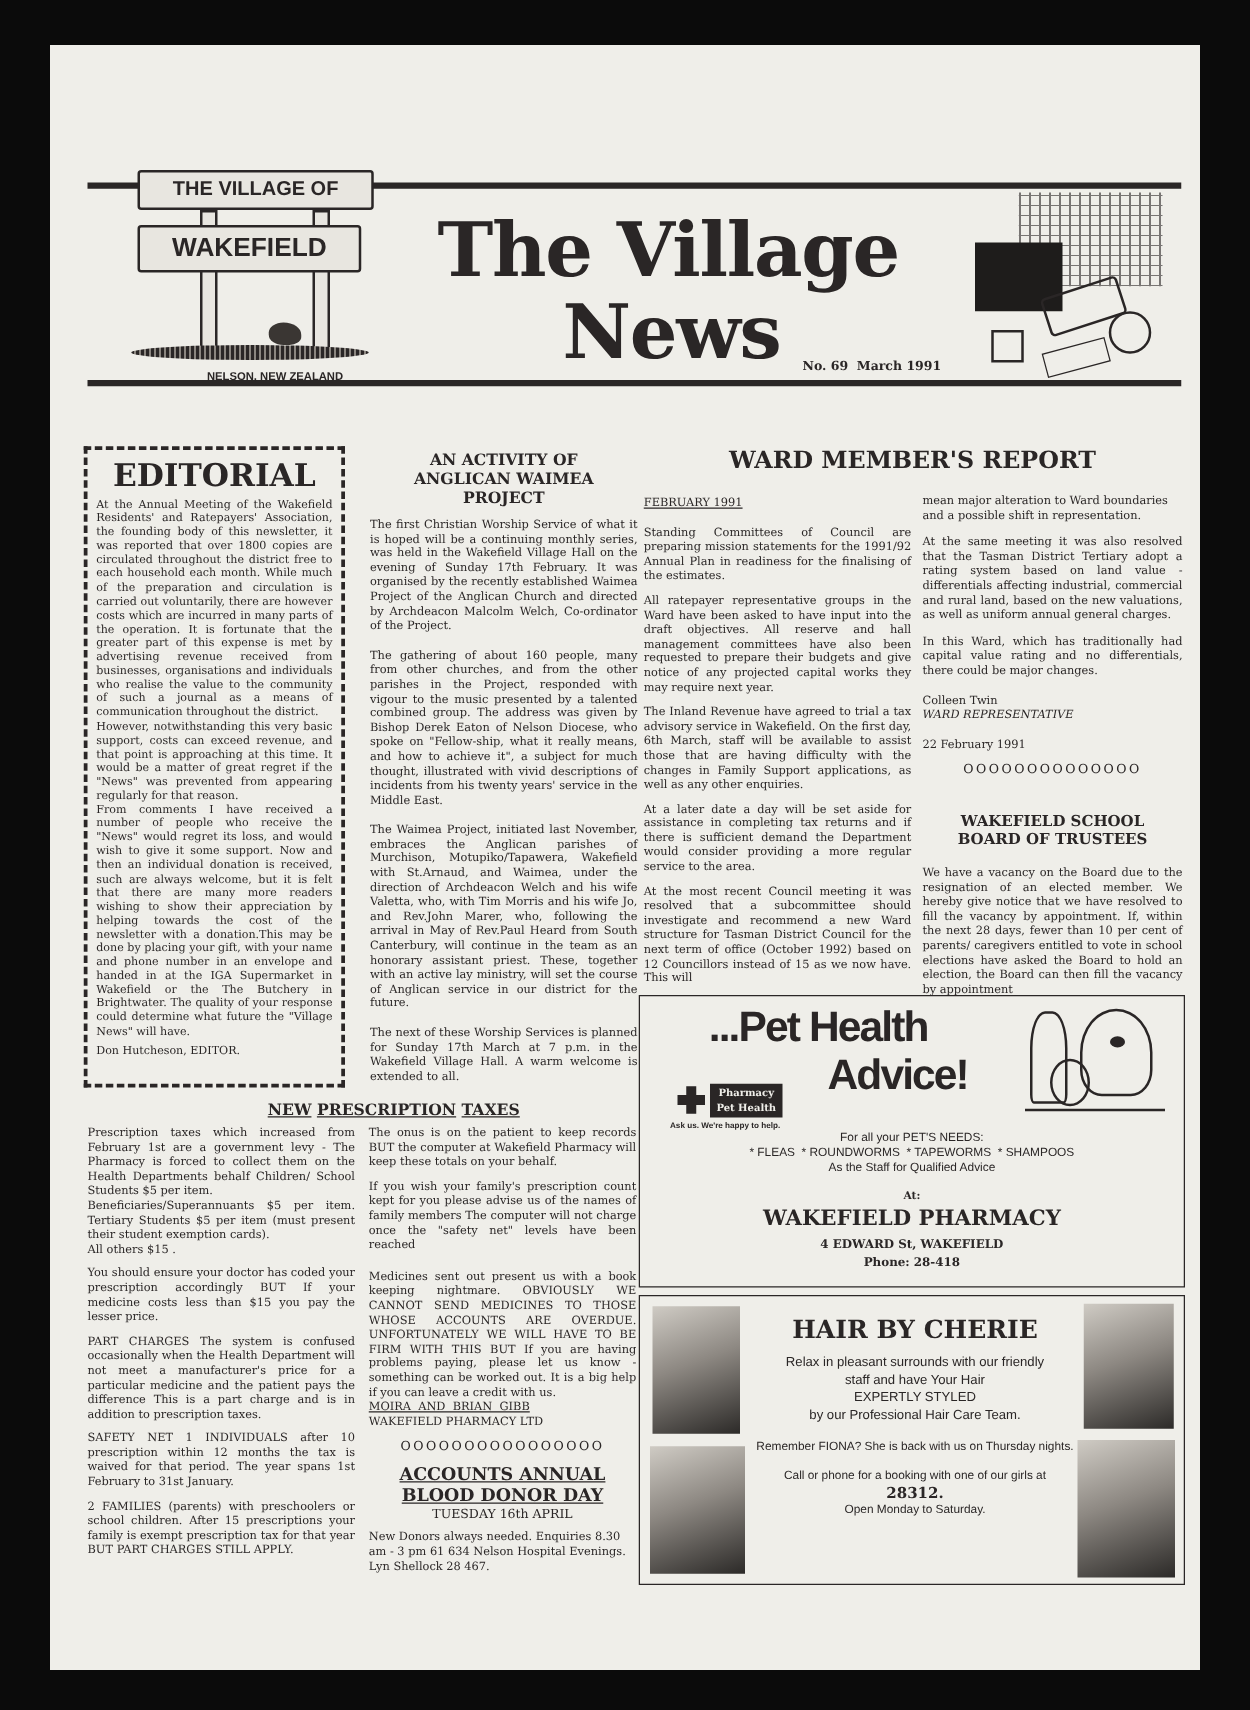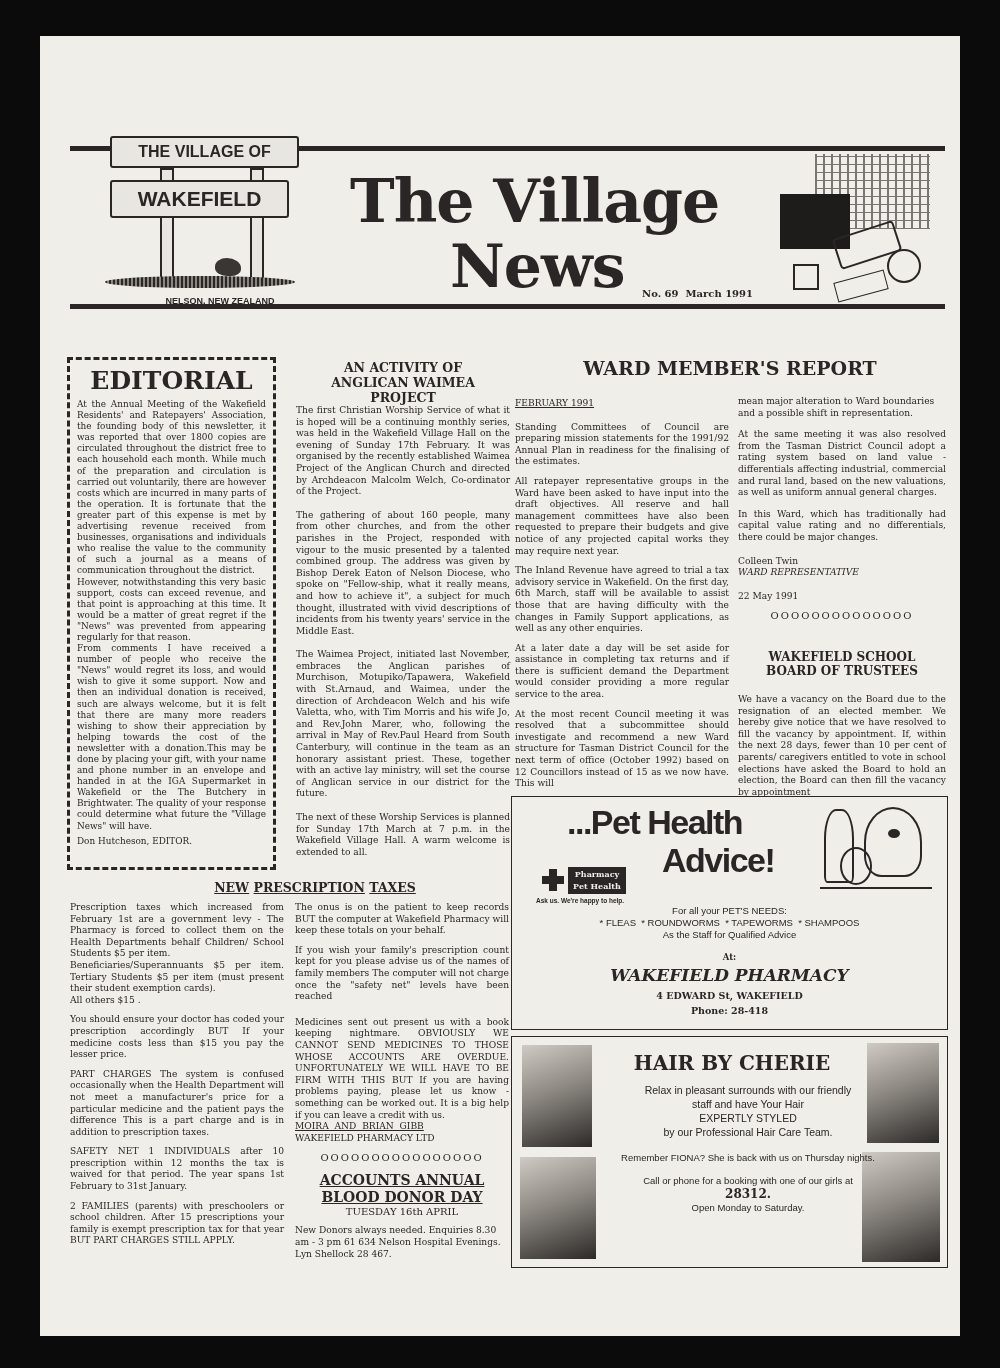--- a/index.html
+++ b/index.html
@@ -55,45 +55,45 @@
     <div class="serif" style="font-size:25px;font-weight:bold;text-align:center;line-height:30px;margin-bottom:3px;">EDITORIAL</div>
     <div class="body" style="font-size:8.9px;line-height:11.1px;">
       <p style="margin:0;">At the Annual Meeting of the Wakefield Residents' and Ratepayers' Association, the founding body of this newsletter, it was reported that over 1800 copies are circulated throughout the district free to each household each month. While much of the preparation and circulation is carried out voluntarily, there are however costs which are incurred in many parts of the operation. It is fortunate that the greater part of this expense is met by advertising revenue received from businesses, organisations and individuals who realise the value to the community of such a journal as a means of communication throughout the district.</p>
       <p style="margin:0;">However, notwithstanding this very basic support, costs can exceed revenue, and that point is approaching at this time. It would be a matter of great regret if the "News" was prevented from appearing regularly for that reason.</p>
       <p style="margin:0 0 4px 0;">From comments I have received a number of people who receive the "News" would regret its loss, and would wish to give it some support. Now and then an individual donation is received, such are always welcome, but it is felt that there are many more readers wishing to show their appreciation by helping towards the cost of the newsletter with a donation.This may be done by placing your gift, with your name and phone number in an envelope and handed in at the IGA Supermarket in Wakefield or the The Butchery in Brightwater. The quality of your response could determine what future the "Village News" will have.</p>
       <p style="text-align:left;">Don Hutcheson, EDITOR.</p>
     </div>
   </div>
 
   <div class="abs" style="left:256px;top:324px;width:214px;">
-    <div class="hdr-title" style="font-size:12.5px;line-height:15px;padding:0 8px;">AN ACTIVITY OF ANGLICAN WAIMEA PROJECT</div>
+    <div class="hdr-title" style="font-size:12.5px;line-height:15px;padding:0 8px;margin-bottom:10px;">AN ACTIVITY OF ANGLICAN WAIMEA PROJECT</div>
     <div class="body">
       <p style="margin-bottom:12px;">The first Christian Worship Service of what it is hoped will be a continuing monthly series, was held in the Wakefield Village Hall on the evening of Sunday 17th February. It was organised by the recently established Waimea Project of the Anglican Church and directed by Archdeacon Malcolm Welch, Co-ordinator of the Project.</p>
       <p style="margin-bottom:12px;">The gathering of about 160 people, many from other churches, and from the other parishes in the Project, responded with vigour to the music presented by a talented combined group. The address was given by Bishop Derek Eaton of Nelson Diocese, who spoke on "Fellow-ship, what it really means, and how to achieve it", a subject for much thought, illustrated with vivid descriptions of incidents from his twenty years' service in the Middle East.</p>
       <p style="margin-bottom:12px;">The Waimea Project, initiated last November, embraces the Anglican parishes of Murchison, Motupiko/Tapawera, Wakefield with St.Arnaud, and Waimea, under the direction of Archdeacon Welch and his wife Valetta, who, with Tim Morris and his wife Jo, and Rev.John Marer, who, following the arrival in May of Rev.Paul Heard from South Canterbury, will continue in the team as an honorary assistant priest. These, together with an active lay ministry, will set the course of Anglican service in our district for the future.</p>
       <p>The next of these Worship Services is planned for Sunday 17th March at 7 p.m. in the Wakefield Village Hall. A warm welcome is extended to all.</p>
     </div>
   </div>
 
   <div class="abs hdr-title" style="left:475px;top:323px;width:430px;font-size:19px;">WARD MEMBER'S REPORT</div>
   <div class="abs body" style="left:475px;top:362px;width:214px;">
     <p class="u" style="margin-bottom:12px;">FEBRUARY 1991</p>
     <p style="margin-bottom:8px;">Standing Committees of Council are preparing mission statements for the 1991/92 Annual Plan in readiness for the finalising of the estimates.</p>
     <p style="margin-bottom:8px;">All ratepayer representative groups in the Ward have been asked to have input into the draft objectives. All reserve and hall management committees have also been requested to prepare their budgets and give notice of any projected capital works they may require next year.</p>
     <p style="margin-bottom:8px;">The Inland Revenue have agreed to trial a tax advisory service in Wakefield. On the first day, 6th March, staff will be available to assist those that are having difficulty with the changes in Family Support applications, as well as any other enquiries.</p>
     <p style="margin-bottom:8px;">At a later date a day will be set aside for assistance in completing tax returns and if there is sufficient demand the Department would consider providing a more regular service to the area.</p>
     <p>At the most recent Council meeting it was resolved that a subcommittee should investigate and recommend a new Ward structure for Tasman District Council for the next term of office (October 1992) based on 12 Councillors instead of 15 as we now have. This will</p>
   </div>
   <div class="abs body" style="left:698px;top:360px;width:208px;">
     <p style="margin-bottom:10px;text-align:left;">mean major alteration to Ward boundaries and a possible shift in representation.</p>
-    <p style="margin-bottom:10px;">At the same meeting it was also resolved from the Tasman District Council adopt a rating system based on land value - differentials affecting industrial, commercial and rural land, based on the new valuations, as well as uniform annual general charges.</p>
+    <p style="margin-bottom:10px;">At the same meeting it was also resolved that the Tasman District Tertiary adopt a rating system based on land value - differentials affecting industrial, commercial and rural land, based on the new valuations, as well as uniform annual general charges.</p>
     <p style="margin-bottom:12px;">In this Ward, which has traditionally had capital value rating and no differentials, there could be major changes.</p>
     <p style="margin:0;text-align:left;">Colleen Twin</p>
     <p style="margin-bottom:12px;text-align:left;font-style:italic;">WARD REPRESENTATIVE</p>
-    <p style="margin-bottom:8px;text-align:left;">22 May 1991</p>
+    <p style="margin-bottom:8px;text-align:left;">22 February 1991</p>
     <div class="ooo">OOOOOOOOOOOOOO</div>
   </div>
 
   <div class="abs" style="left:698px;top:614px;width:208px;">
     <div class="hdr-title" style="font-size:12px;line-height:14px;">WAKEFIELD SCHOOL</div>
     <div class="hdr-title" style="font-size:12px;line-height:14px;margin-bottom:16px;">BOARD OF TRUSTEES</div>
     <p class="body" style="margin:0;">We have a vacancy on the Board due to the resignation of an elected member. We hereby give notice that we have resolved to fill the vacancy by appointment. If, within the next 28 days, fewer than 10 per cent of parents/ caregivers entitled to vote in school elections have asked the Board to hold an election, the Board can then fill the vacancy by appointment</p>
   </div>
 
   <div class="adbox" style="left:471px;top:760px;width:435px;height:232px;">
@@ -113,32 +113,32 @@
       <div class="abs" style="left:44px;top:0;width:54px;height:66px;border:2px solid #2a2626;border-radius:50% 50% 30% 30%;"></div>
       <div class="abs" style="left:68px;top:22px;width:12px;height:9px;background:#2a2626;border-radius:50%;"></div>
       <div class="abs" style="left:20px;top:40px;width:28px;height:34px;border:2px solid #2a2626;border-radius:50%;"></div>
     </div>
     <div class="abs sans" style="left:0;top:108px;width:435px;text-align:center;font-size:9.5px;line-height:12px;">
       <div>For all your PET'S NEEDS:</div>
       <div style="white-space:pre;">* FLEAS  * ROUNDWORMS  * TAPEWORMS  * SHAMPOOS</div>
       <div>As the Staff for Qualified Advice</div>
     </div>
     <div class="abs serif" style="left:0;top:155px;width:435px;text-align:center;font-size:8.5px;font-weight:bold;">At:</div>
-    <div class="abs serif" style="left:0;top:168px;width:435px;text-align:center;font-size:17px;font-weight:bold;font-style:italic;">WAKEFIELD PHARMACY</div>
+    <div class="abs serif" style="left:0;top:168px;width:435px;text-align:center;font-size:17px;font-weight:bold;">WAKEFIELD PHARMACY</div>
     <div class="abs serif" style="left:0;top:193px;width:435px;text-align:center;font-size:9.5px;font-weight:bold;">4 EDWARD St, WAKEFIELD</div>
     <div class="abs serif" style="left:0;top:208px;width:435px;text-align:center;font-size:9.5px;font-weight:bold;">Phone: 28-418</div>
   </div>
 
   <div class="adbox" style="left:471px;top:1000px;width:435px;height:230px;">
     <div class="photo" style="left:10px;top:8px;width:70px;height:102px;"></div>
     <div class="photo" style="left:8px;top:120px;width:76px;height:102px;"></div>
     <div class="photo" style="left:355px;top:6px;width:72px;height:100px;"></div>
     <div class="photo" style="left:350px;top:115px;width:78px;height:110px;"></div>
     <div class="abs serif" style="left:90px;top:14px;width:260px;text-align:center;font-size:20px;font-weight:bold;">HAIR BY CHERIE</div>
-    <div class="abs sans" style="left:88px;top:46px;width:264px;text-align:center;font-size:10.5px;line-height:14px;margin-left:16px;">
+    <div class="abs sans" style="left:88px;top:46px;width:264px;text-align:center;font-size:10.5px;line-height:14px;">
       <div>Relax in pleasant surrounds with our friendly</div>
       <div>staff and have Your Hair</div>
       <div>EXPERTLY STYLED</div>
       <div>by our Professional Hair Care Team.</div>
       <div style="margin-top:12px;font-size:9.5px;line-height:13px;">Remember FIONA? She is back with us on Thursday nights.</div>
       <div style="margin-top:10px;font-size:9.5px;line-height:13px;">Call or phone for a booking with one of our girls at</div>
       <div class="serif" style="font-size:12px;font-weight:bold;">28312.</div>
       <div style="font-size:9.5px;">Open Monday to Saturday.</div>
     </div>
   </div>

